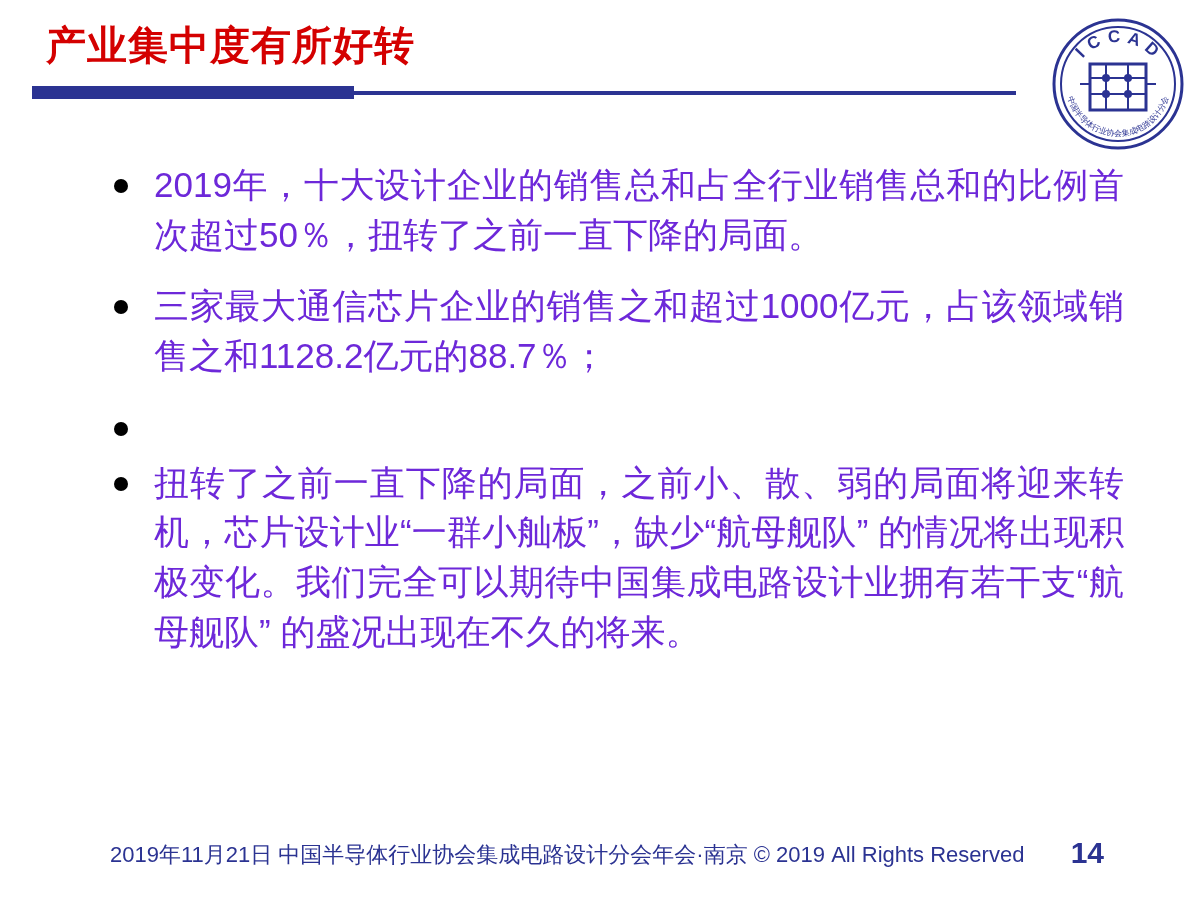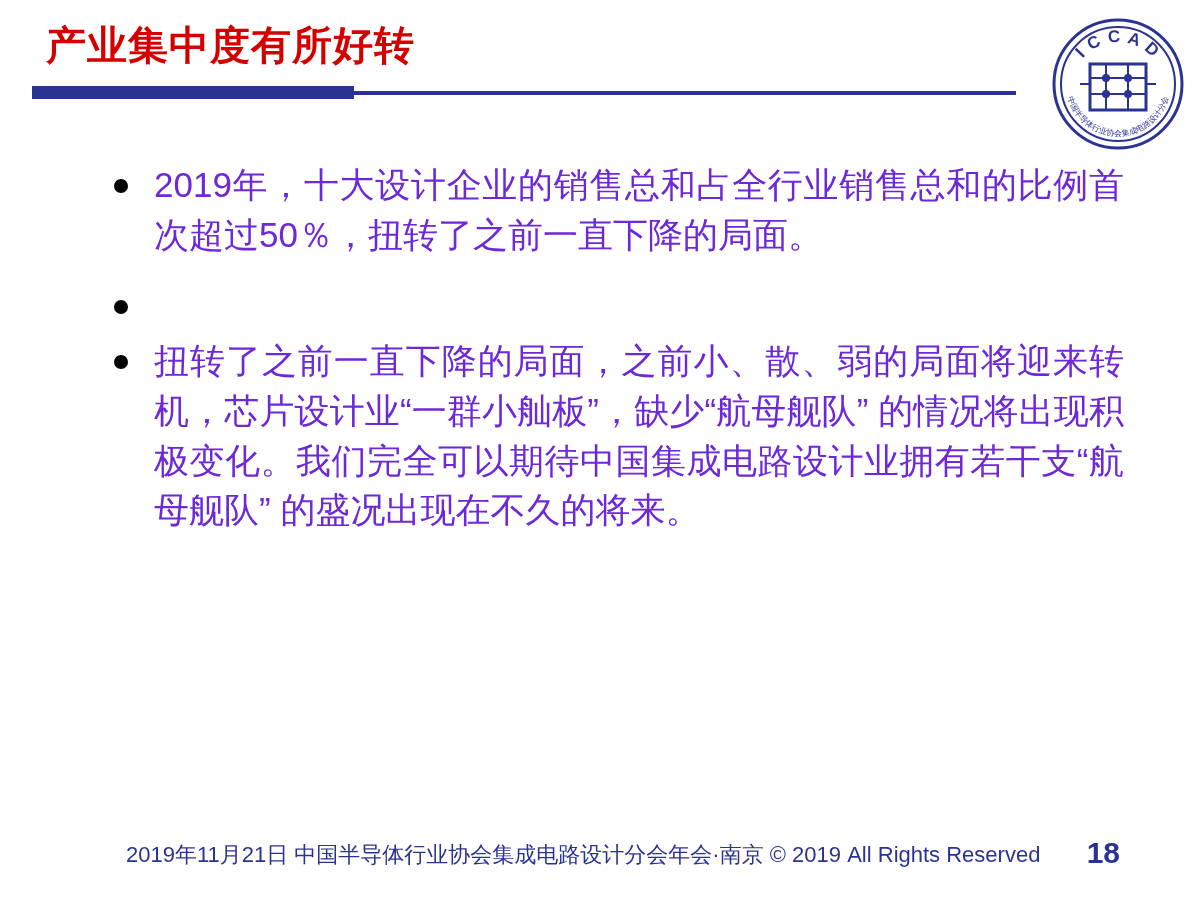--- a/index.html
+++ b/index.html
@@ -88,21 +88,21 @@
     font-size: 35px;
     line-height: 1.42;
     color: #6d28d9;
     text-align: justify;
     text-justify: inter-ideograph;
   }
 
   
   .footer {
     position: absolute;
-    left: 16px;
+    left: 0;
     top: 840px;
     width: 1124px;
     height: 40px;
   }
   .footer-text {
     position: absolute;
     left: 100px;
     top: 0;
     font-size: 22px;
     color: #2b3392;
@@ -153,25 +153,29 @@
     </svg>
   </div>
 
   <div class="content">
     <div class="bullet">
       <span class="dot"></span>
       <span class="text">2019年，十大设计企业的销售总和占全行业销售总和的比例首次超过50％，扭转了之前一直下降的局面。</span>
     </div>
     <div class="bullet">
       <span class="dot"></span>
+      <span class="text">三家最大通信芯片企业的销售之和超过1000亿元，占该领域销售之和1128.2亿元的88.7％；</span>
+    </div>
+    <div class="bullet">
+      <span class="dot"></span>
     </div>
     <div class="bullet">
       <span class="dot"></span>
       <span class="text">扭转了之前一直下降的局面，之前小、散、弱的局面将迎来转机，芯片设计业“一群小舢板”，缺少“航母舰队” 的情况将出现积极变化。我们完全可以期待中国集成电路设计业拥有若干支“航母舰队” 的盛况出现在不久的将来。</span>
     </div>
   </div>
 
   <div class="footer">
     <span class="footer-text">2019年11月21日 中国半导体行业协会集成电路设计分会年会·南京 © 2019 All Rights Reserved</span>
-    <span class="page-number">18</span>
+    <span class="page-number">14</span>
   </div>
 
 </div>
 
 </body></html>

